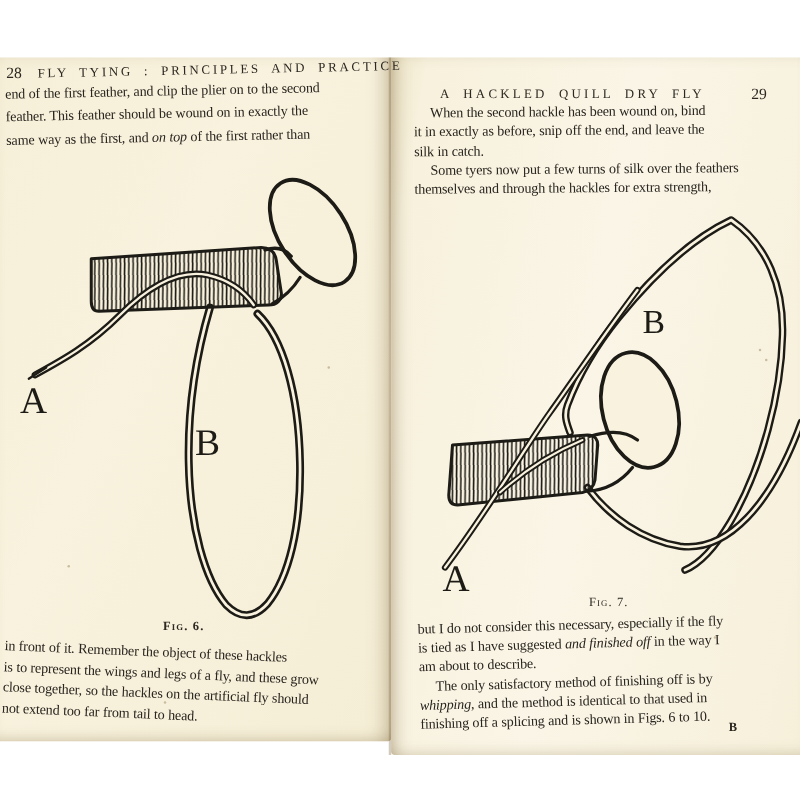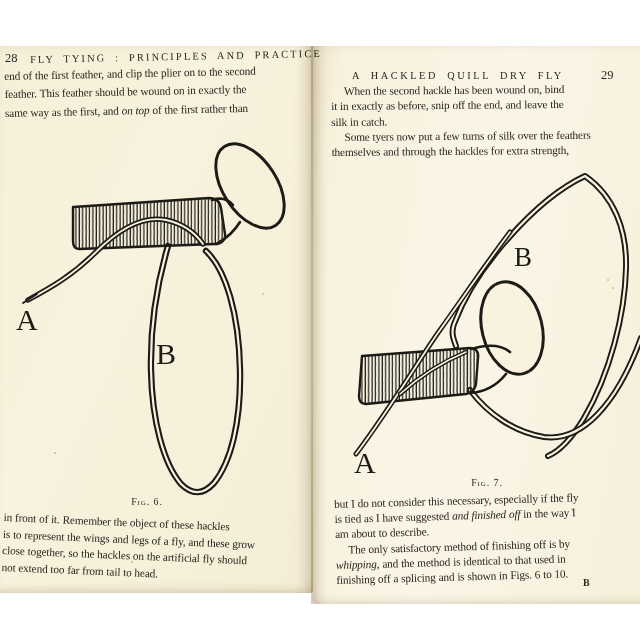--- a/index.html
+++ b/index.html
@@ -80,21 +80,21 @@
     <path class="stroke" stroke-width="2.6" d="M212,70 C221,67 228,69 233,75 M218,113 C227,108 235,100 240,92"></path>
 
     <ellipse cx="250" cy="56" rx="27" ry="47" transform="rotate(-33 250 56)" fill="none" stroke="#1d1b16" stroke-width="3"></ellipse>
 
     <path class="stroke" stroke-width="5.4" d="M28,170 C50,158 72,146 96,122 C122,96 146,86 166,90 C184,94 196,104 203,114"></path>
     <path class="core" stroke-width="1.9" d="M28,170 C50,158 72,146 96,122 C122,96 146,86 166,90 C184,94 196,104 203,114"></path>
     <path class="stroke" stroke-width="1.8" d="M23,173 L37,164"></path>
     <text class="fig-label" x="16" y="200" font-size="30">A</text>
     <text class="fig-label" x="156" y="234" font-size="30">B</text>
   </svg>
-  <div class="abs caption" style="left:97px;top:496px;width:100px;">Fig. 6.</div>
+  <div class="abs caption" style="left:97px;top:496px;width:100px;font-weight:bold;">Fig. 6.</div>
 
   <div class="abs body-text nowrap lh-left-bot rot-l-bot" style="left:4px;top:509px;width:306px;">
     <div class="tl">in front of it.  Remember the object of these hackles</div>
     <div class="tl">is to represent the wings and legs of a fly, and these grow</div>
     <div class="tl">close together, so the hackles on the artificial fly should</div>
     <div class="tl">not extend too far from tail to head.</div>
   </div>
 
   <div class="abs runhead" style="left:352px;top:70px;width:252px;text-align:left;letter-spacing:2.6px;">A HACKLED QUILL DRY FLY</div>
   <div class="abs pagenum" style="left:601px;top:68px;text-align:center;">29</div>

